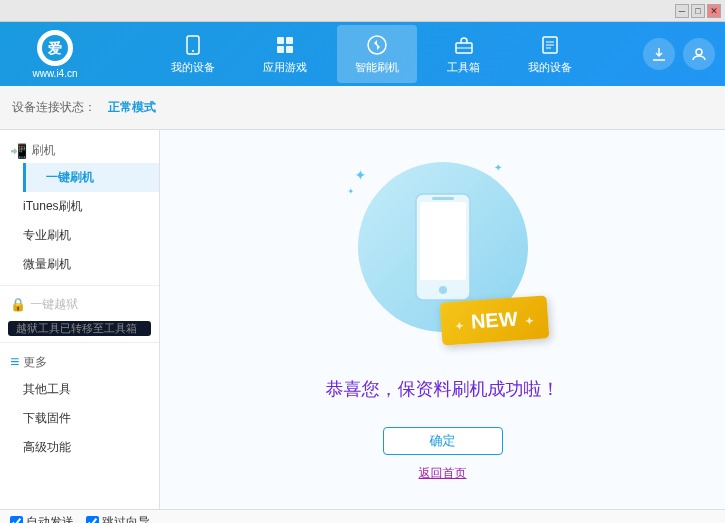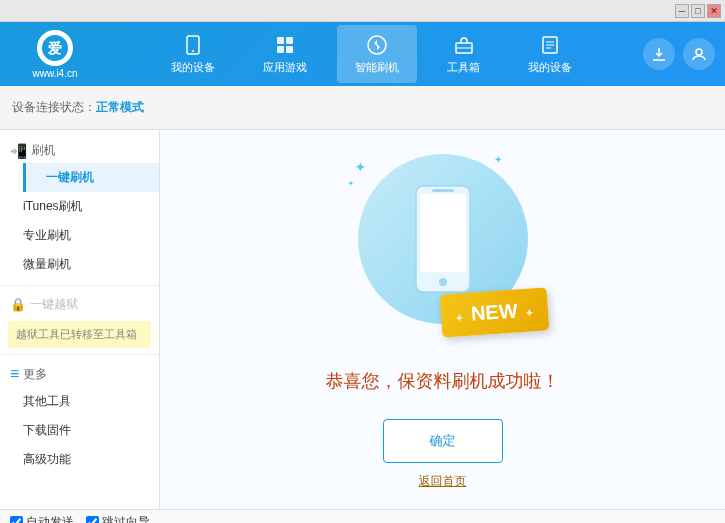--- a/index.html
+++ b/index.html
@@ -130,21 +130,21 @@
       height: 44px;
       background: #f5f5f5;
       border-bottom: 1px solid #ddd;
       display: flex;
       align-items: center;
       padding: 16px 12px;
       font-size: 12px;
       color: #333;
     }
     .status-label { color: #666; }
-    .status-value { color: #1a9adf; font-weight: bold; margin-left: 0; }
+    .status-value { color: #1a9adf; font-weight: bold; margin-left: 12px; }
 
     
     .main {
       display: flex;
       height: calc(523px - 22px - 64px - 28px - 30px);
     }
 
     
     .sidebar {
       width: 160px;
@@ -179,22 +179,22 @@
       font-weight: bold;
       margin-left: 23px;
     }
     .sidebar-divider {
       height: 1px;
       background: #eee;
       margin: 6px 0;
     }
     .sidebar-warning {
       margin: 4px 8px;
-      padding: 6px 8px;
-      background: #fef9c3;
+      padding: 0 8px;
+      background: #0f172a;
       border-radius: 3px;
       font-size: 11px;
       color: #888;
       line-height: 1.4;
     }
     .sidebar-section-header2 {
       display: flex;
       align-items: center;
       padding: 4px 10px;
       color: #666;
@@ -221,36 +221,36 @@
     }
     .sparkle {
       position: absolute;
       color: #7ec8ef;
       font-size: 16px;
     }
 
     
     .success-text {
       font-size: 18px;
-      color: #c2410c;
+      color: #6d28d9;
       margin-bottom: 26px;
     }
     .confirm-btn {
       width: 120px;
-      height: 44px;
+      height: 28px;
       background: white;
       border: 1px solid #1a9adf;
       color: #1a9adf;
       border-radius: 4px;
       cursor: pointer;
       font-size: 13px;
       margin-bottom: 10px;
     }
     .return-link {
-      color: #a16207;
+      color: #a21caf;
       font-size: 12px;
       cursor: pointer;
       text-decoration: underline;
     }
     .checkbox-item {
       display: flex;
       align-items: center;
       gap: 3px;
       font-size: 12px;
       color: #333;

